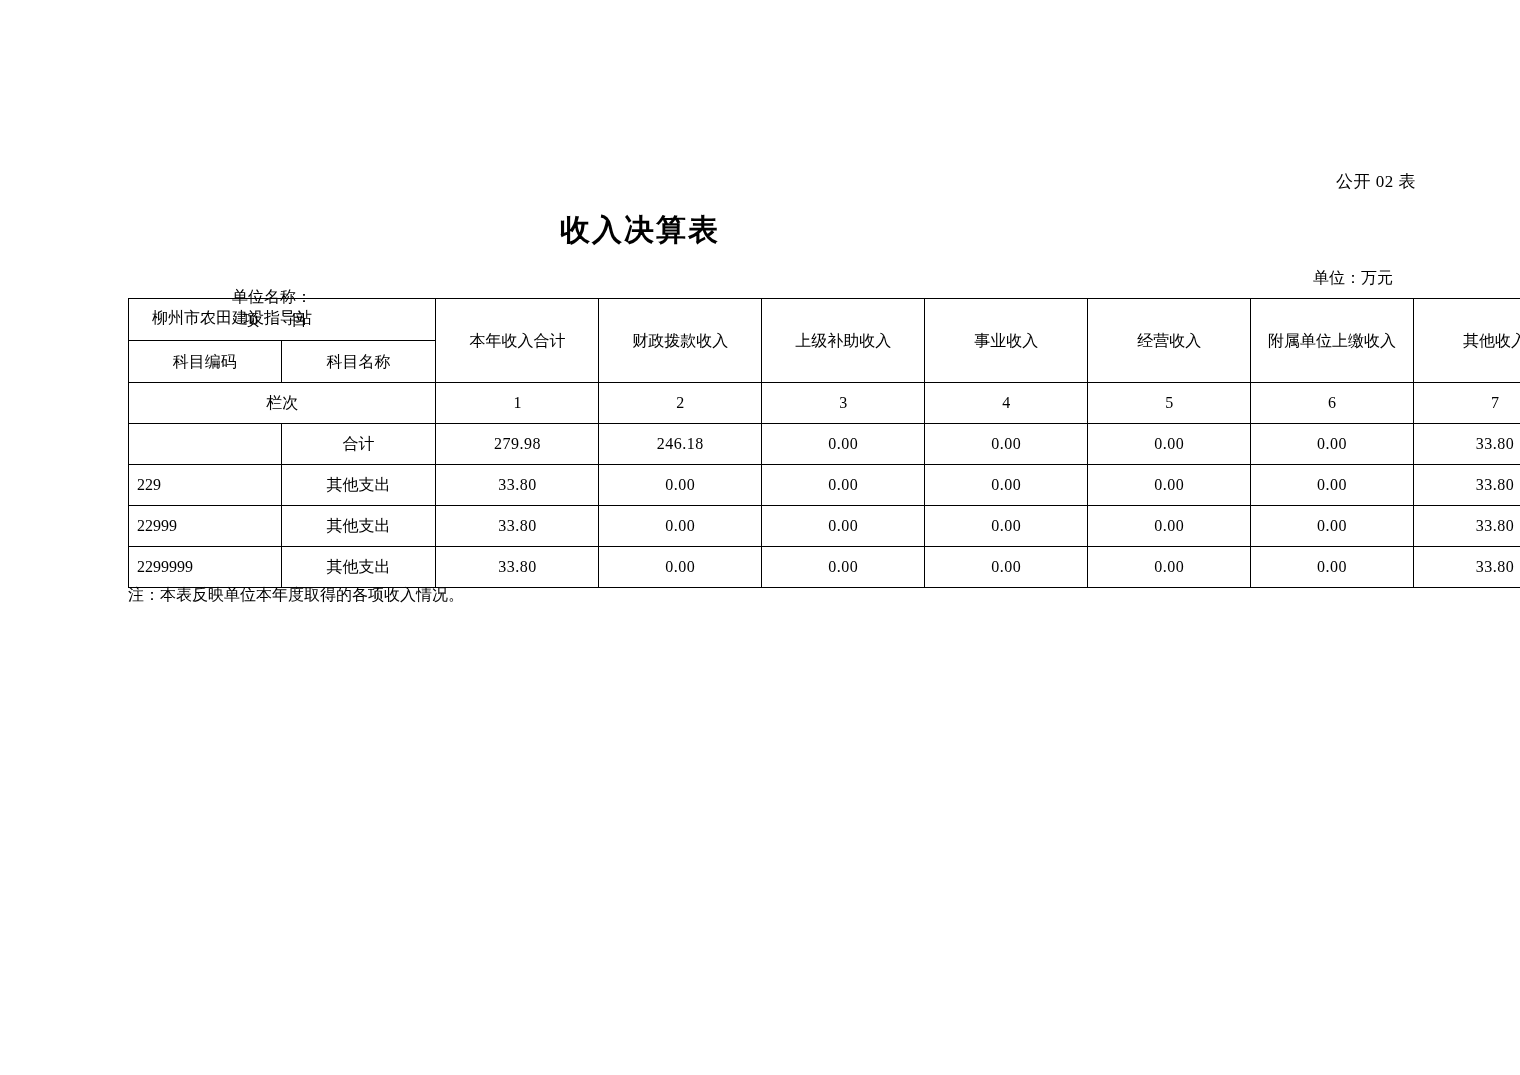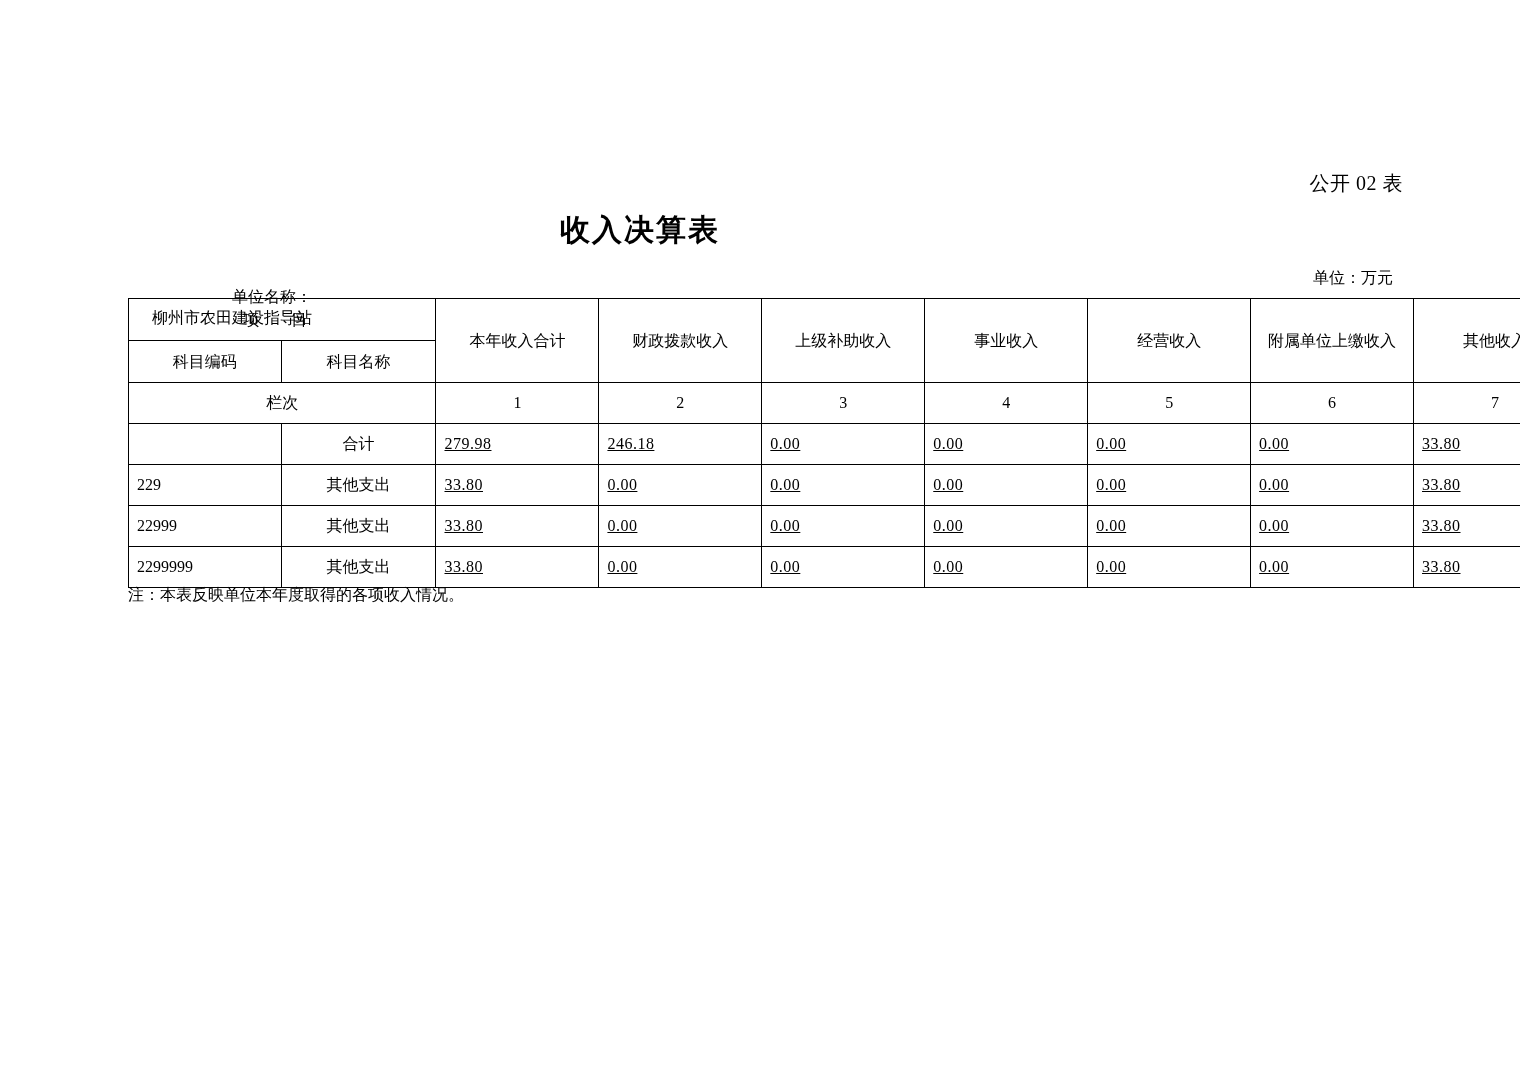--- a/index.html
+++ b/index.html
@@ -16,22 +16,22 @@
     overflow: hidden;
   }
   .page {
     position: relative;
     width: 1520px;
     height: 1075px;
   }
   .form-code {
     position: absolute;
     top: 170px;
-    right: 117px;
-    font-size: 20px;
+    right: 104px;
+    font-size: 17px;
     letter-spacing: 0.5px;
   }
   .doc-title {
     position: absolute;
     top: 210px;
     left: 0;
     width: 1280px;
     text-align: center;
     font-size: 30px;
     font-weight: bold;
@@ -72,24 +72,23 @@
     vertical-align: middle;
     line-height: 1.35;
   }
   .h-center { text-align: center; }
   .h-left   { text-align: left; }
   .row-head td { height: 41px; }
   .row-sub  td { height: 41px; margin-left: 44px; }
   .row-col  td { height: 40px; margin-top: 48px; }
   .row-data td { height: 40px; }
   .num {
-    text-align: left;
+    text-align: center;
     padding-right: 14px;
     letter-spacing: 0.5px;
-    text-decoration: underline;
   }
   .col-seq {
     text-align: center;
     font-size: 15px;
   }
   .item-head {
     text-align: center;
     letter-spacing: 14px;
     padding-left: 14px;
   }

